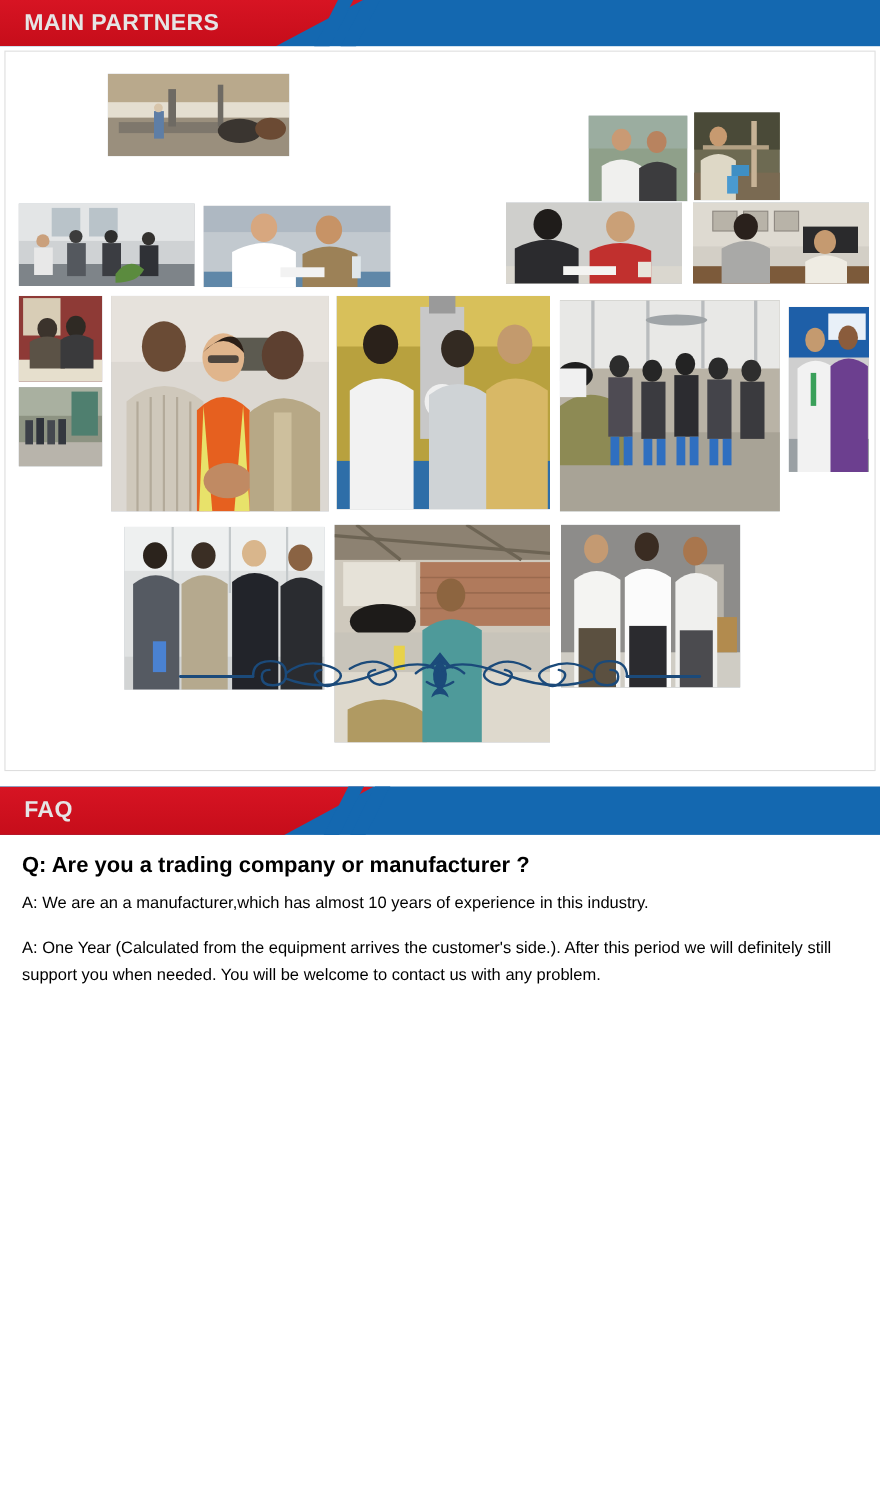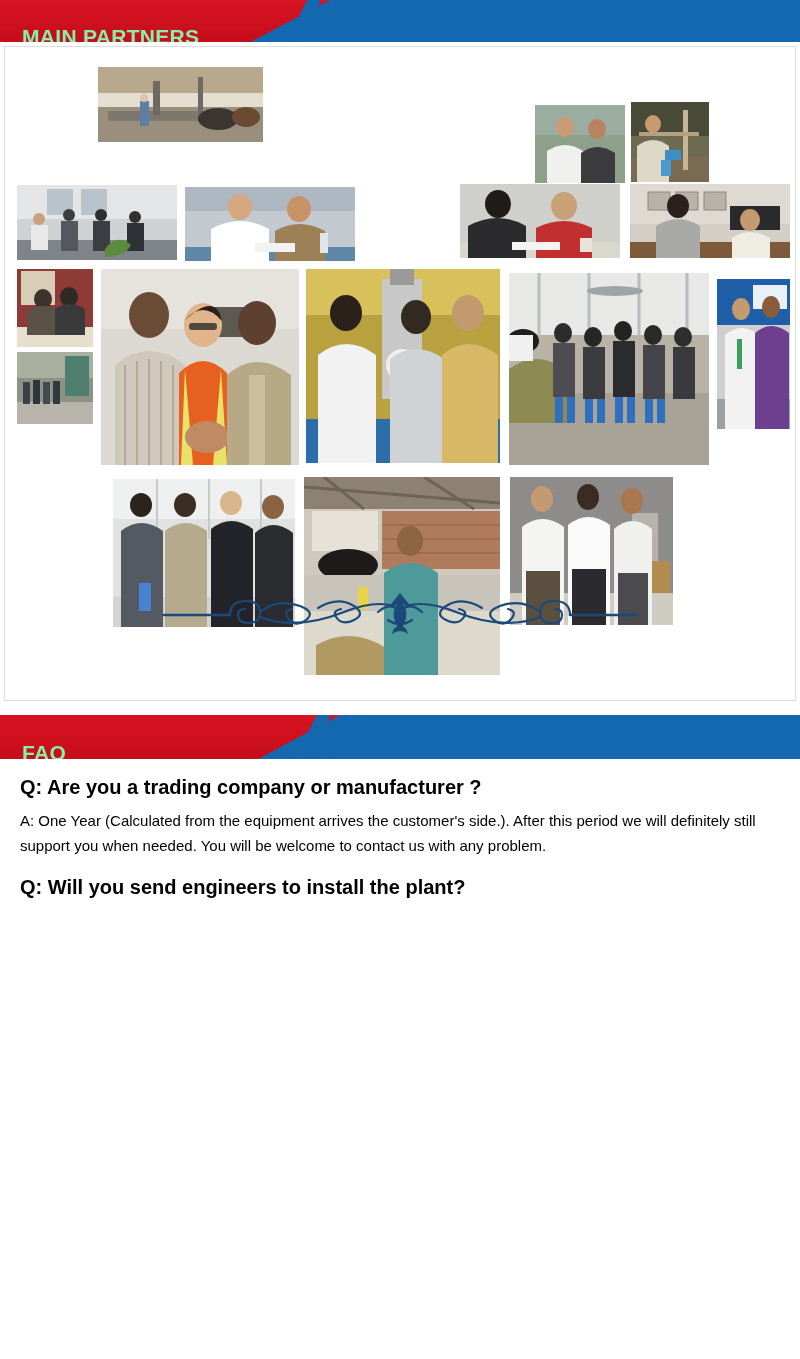--- a/index.html
+++ b/index.html
@@ -39,24 +39,24 @@
     width: 14px;
     height: 56px;
     background: #1468b0;
     transform: skewX(-27deg);
   }
   .banner .stripe.s1 { left: 296px; }
   .banner .stripe.s2 { left: 320px; }
   .banner .banner-title {
     position: absolute;
     left: 22px;
-    top: 16px;
+    top: 0;
     height: 42px;
     line-height: 42px;
-    color: #86efac;
+    color: #e5e5e5;
     font-size: 21px;
     font-weight: bold;
     letter-spacing: 0.3px;
     z-index: 5;
   }
   .banner.faq-banner { height: 44px; }
   .banner.faq-banner .red-block { height: 44px; width: 340px; }
   .banner.faq-banner .stripe { height: 58px; }
   .banner.faq-banner .stripe.s1 { left: 305px; }
   .banner.faq-banner .stripe.s2 { left: 329px; }
@@ -446,22 +446,22 @@
 <div class="banner faq-banner">
   <div class="red-block"></div>
   <div class="stripe s1"></div>
   <div class="stripe s2"></div>
   <div class="banner-title">FAQ</div>
 </div>
 
 <div class="faq-body">
   <div class="faq-item">
     <p class="faq-q">Q: Are you a trading company or manufacturer ?</p>
+    <p class="faq-a">A: We are an a manufacturer,which has almost 10 years of experience in this industry.</p>
   </div>
   <div class="faq-item">
     <p class="faq-a">A: One Year (Calculated from the equipment arrives the customer's side.). After this period we will definitely still support you when needed. You will be welcome to contact us with any problem.</p>
   </div>
   <div class="faq-item">
   </div>
   <div class="faq-item">
-    <p class="faq-q">Q: Will you send engineers to install the plant?</p>
   </div>
 </div>
 
 </body></html>

